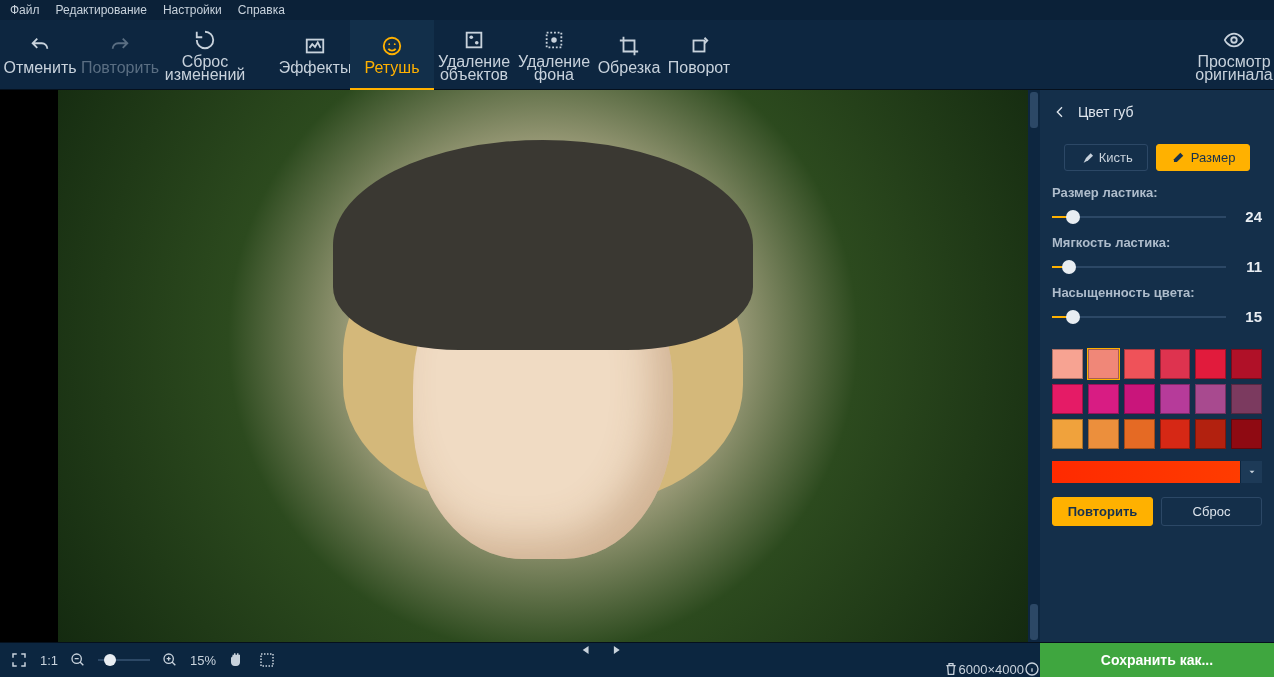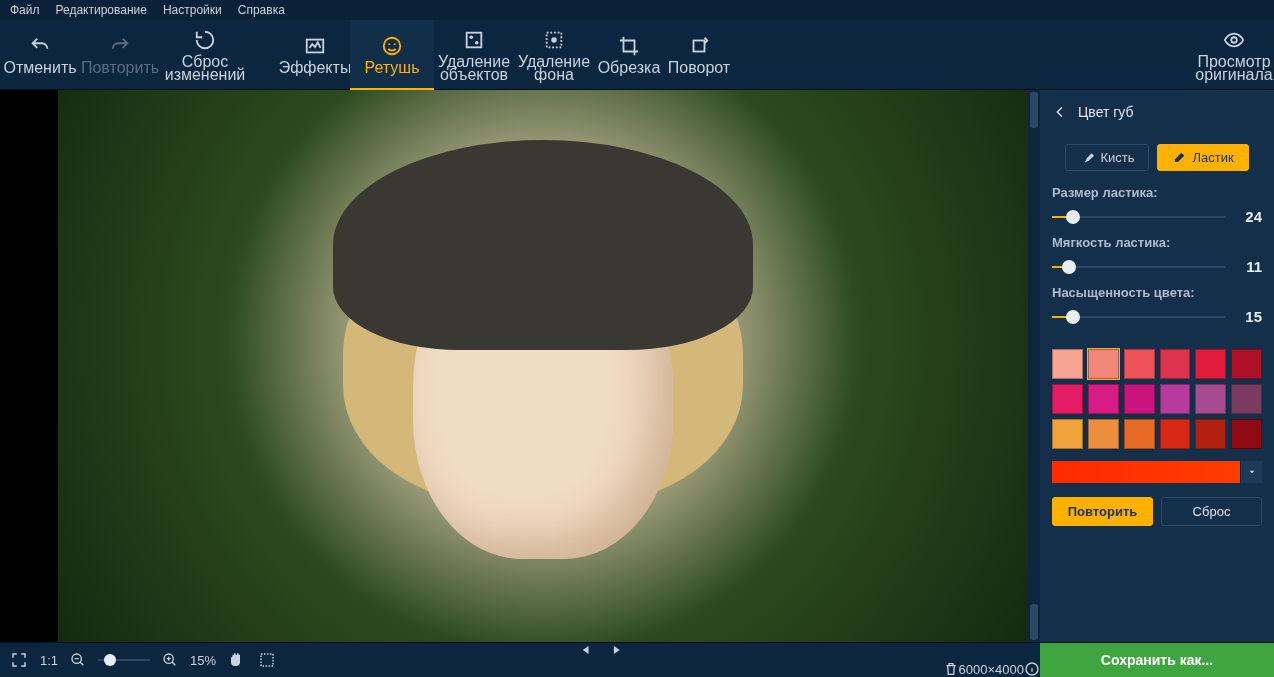--- a/index.html
+++ b/index.html
@@ -174,21 +174,21 @@
       <div class="mode-btn">
         <svg width="14" height="14" viewBox="0 0 24 24">
             <path fill="currentColor" d="M20 4l-8 8-4 8 8-4 8-8-4-4z"></path>
           </svg>
         <span>Кисть</span>
       </div>
       <div class="mode-btn sel">
         <svg width="14" height="14" viewBox="0 0 24 24">
             <path fill="currentColor" d="M16 3l5 5-11 11H5v-5L16 3z"></path>
           </svg>
-        <span>Ластик</span>
+        <span>Размер</span>
       </div>
     </div>
 
     <div class="slider-group">
       <div class="slbl">Размер ластика:</div>
       <div class="srow">
         <div class="strack">
             <div class="sfill" style="width:12%"></div>
             <div class="sknob" style="left:12%"></div>
           </div>

